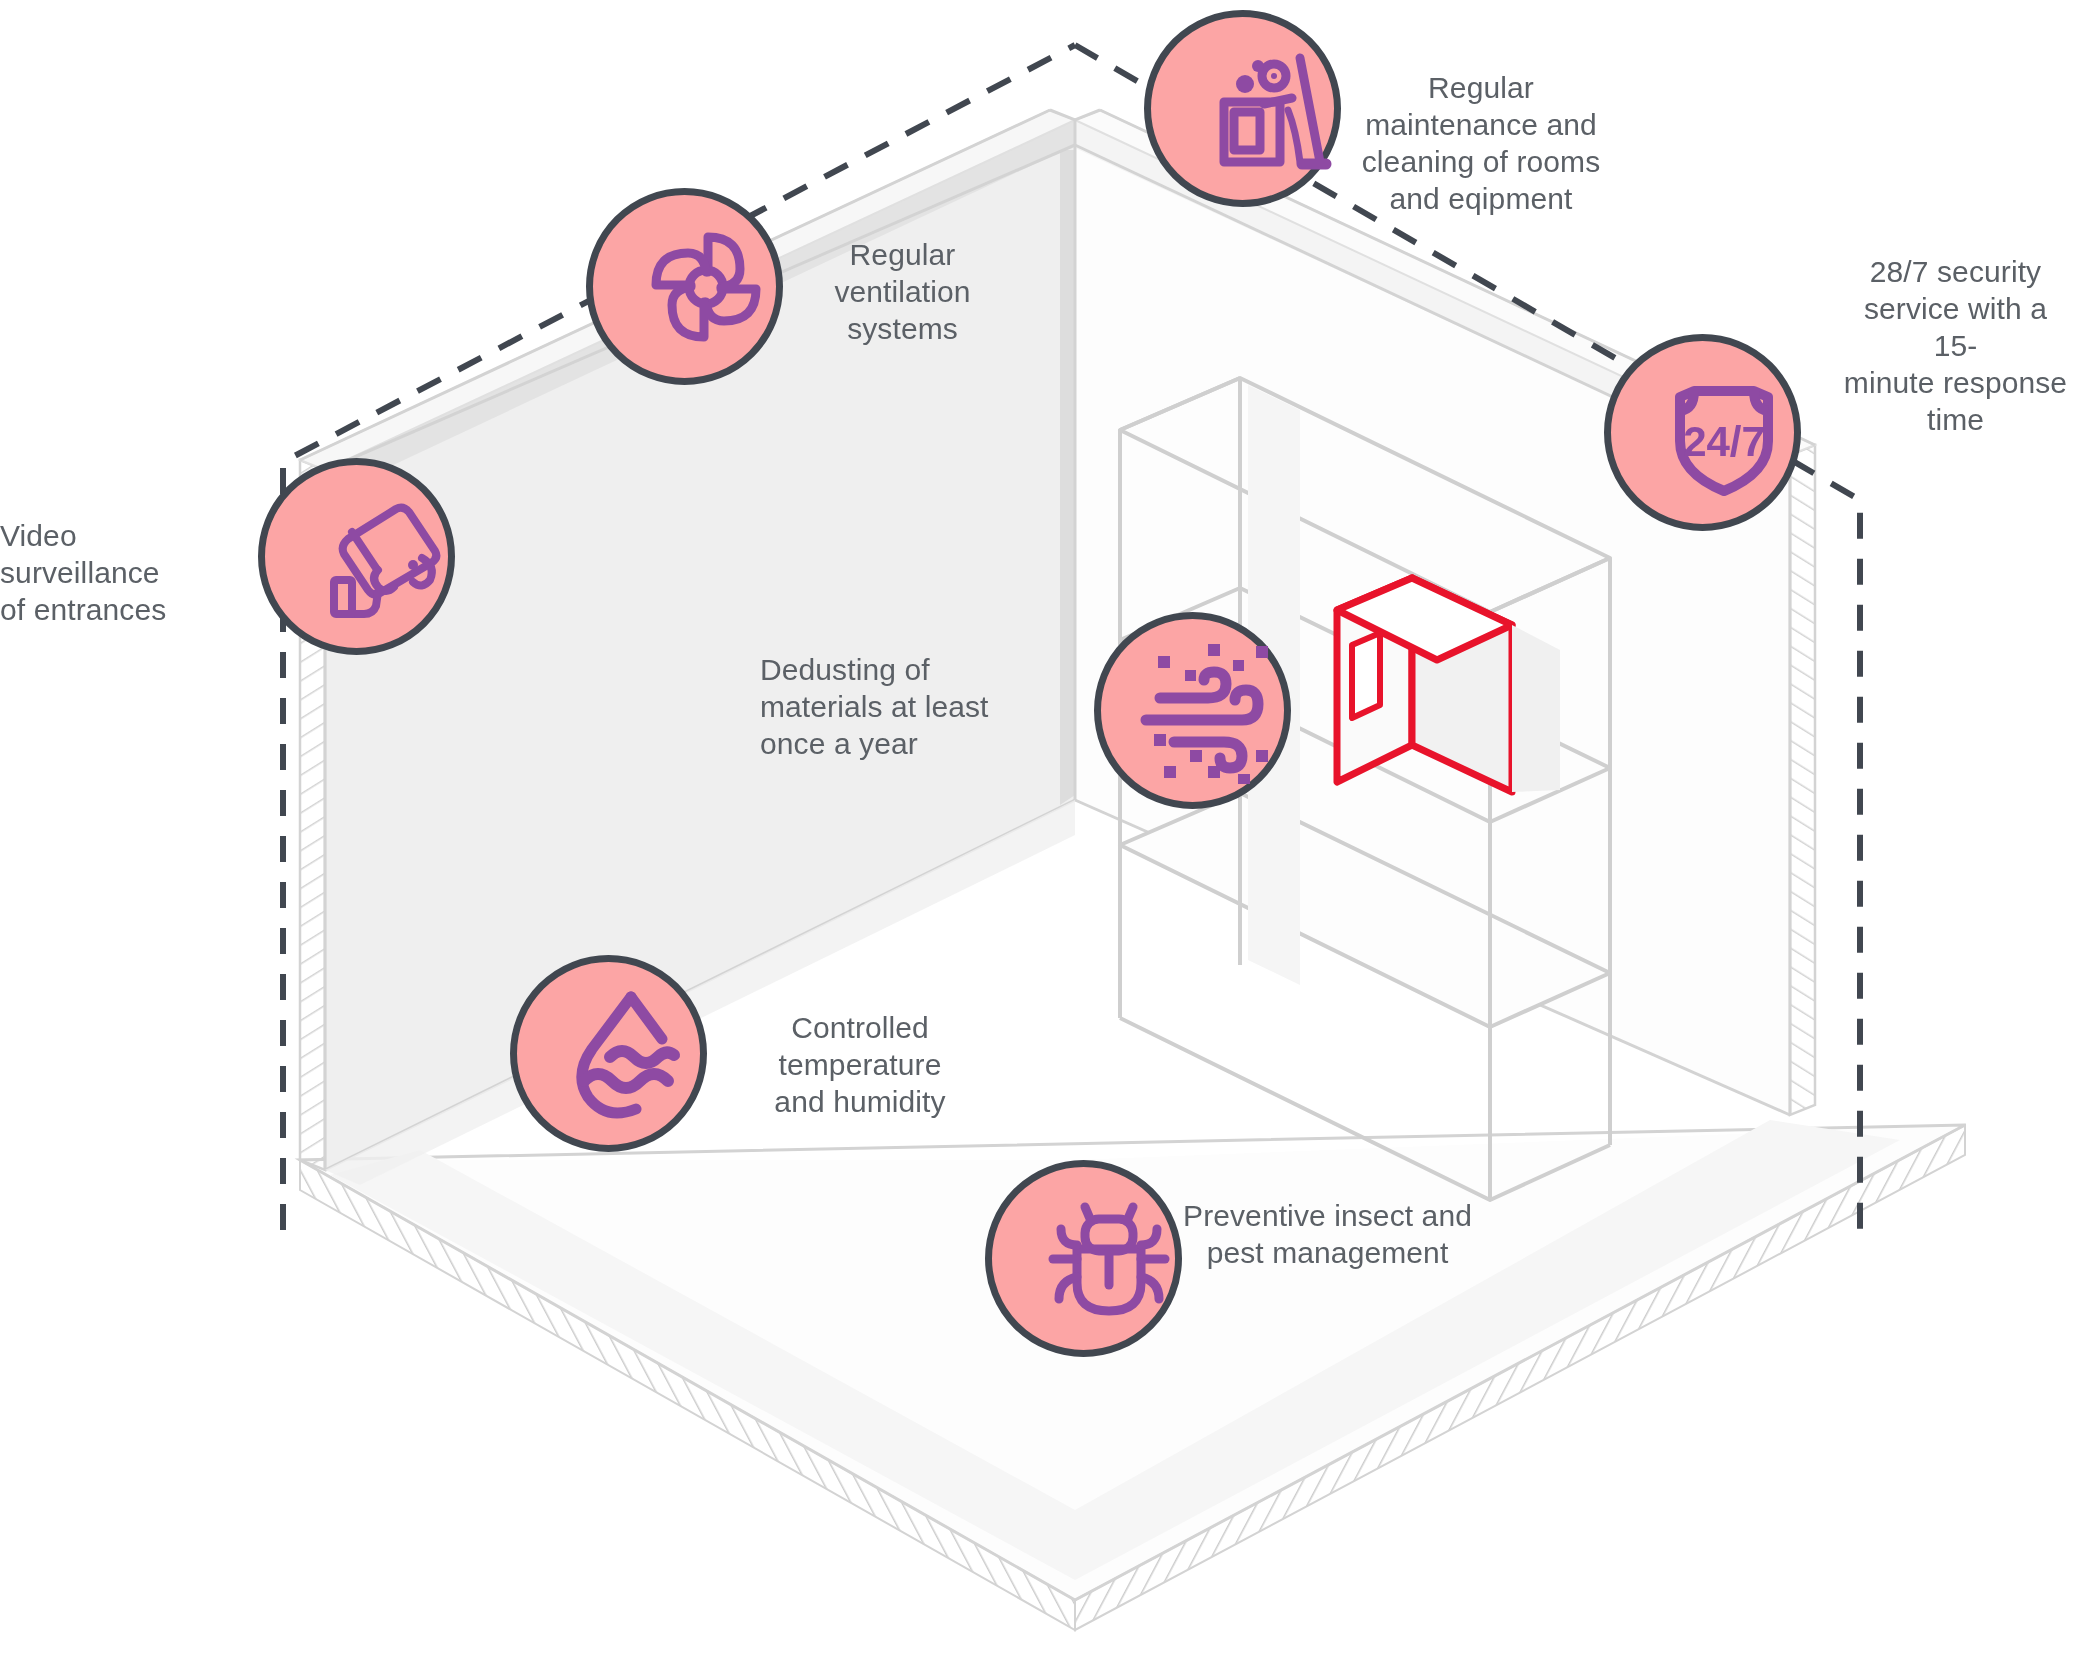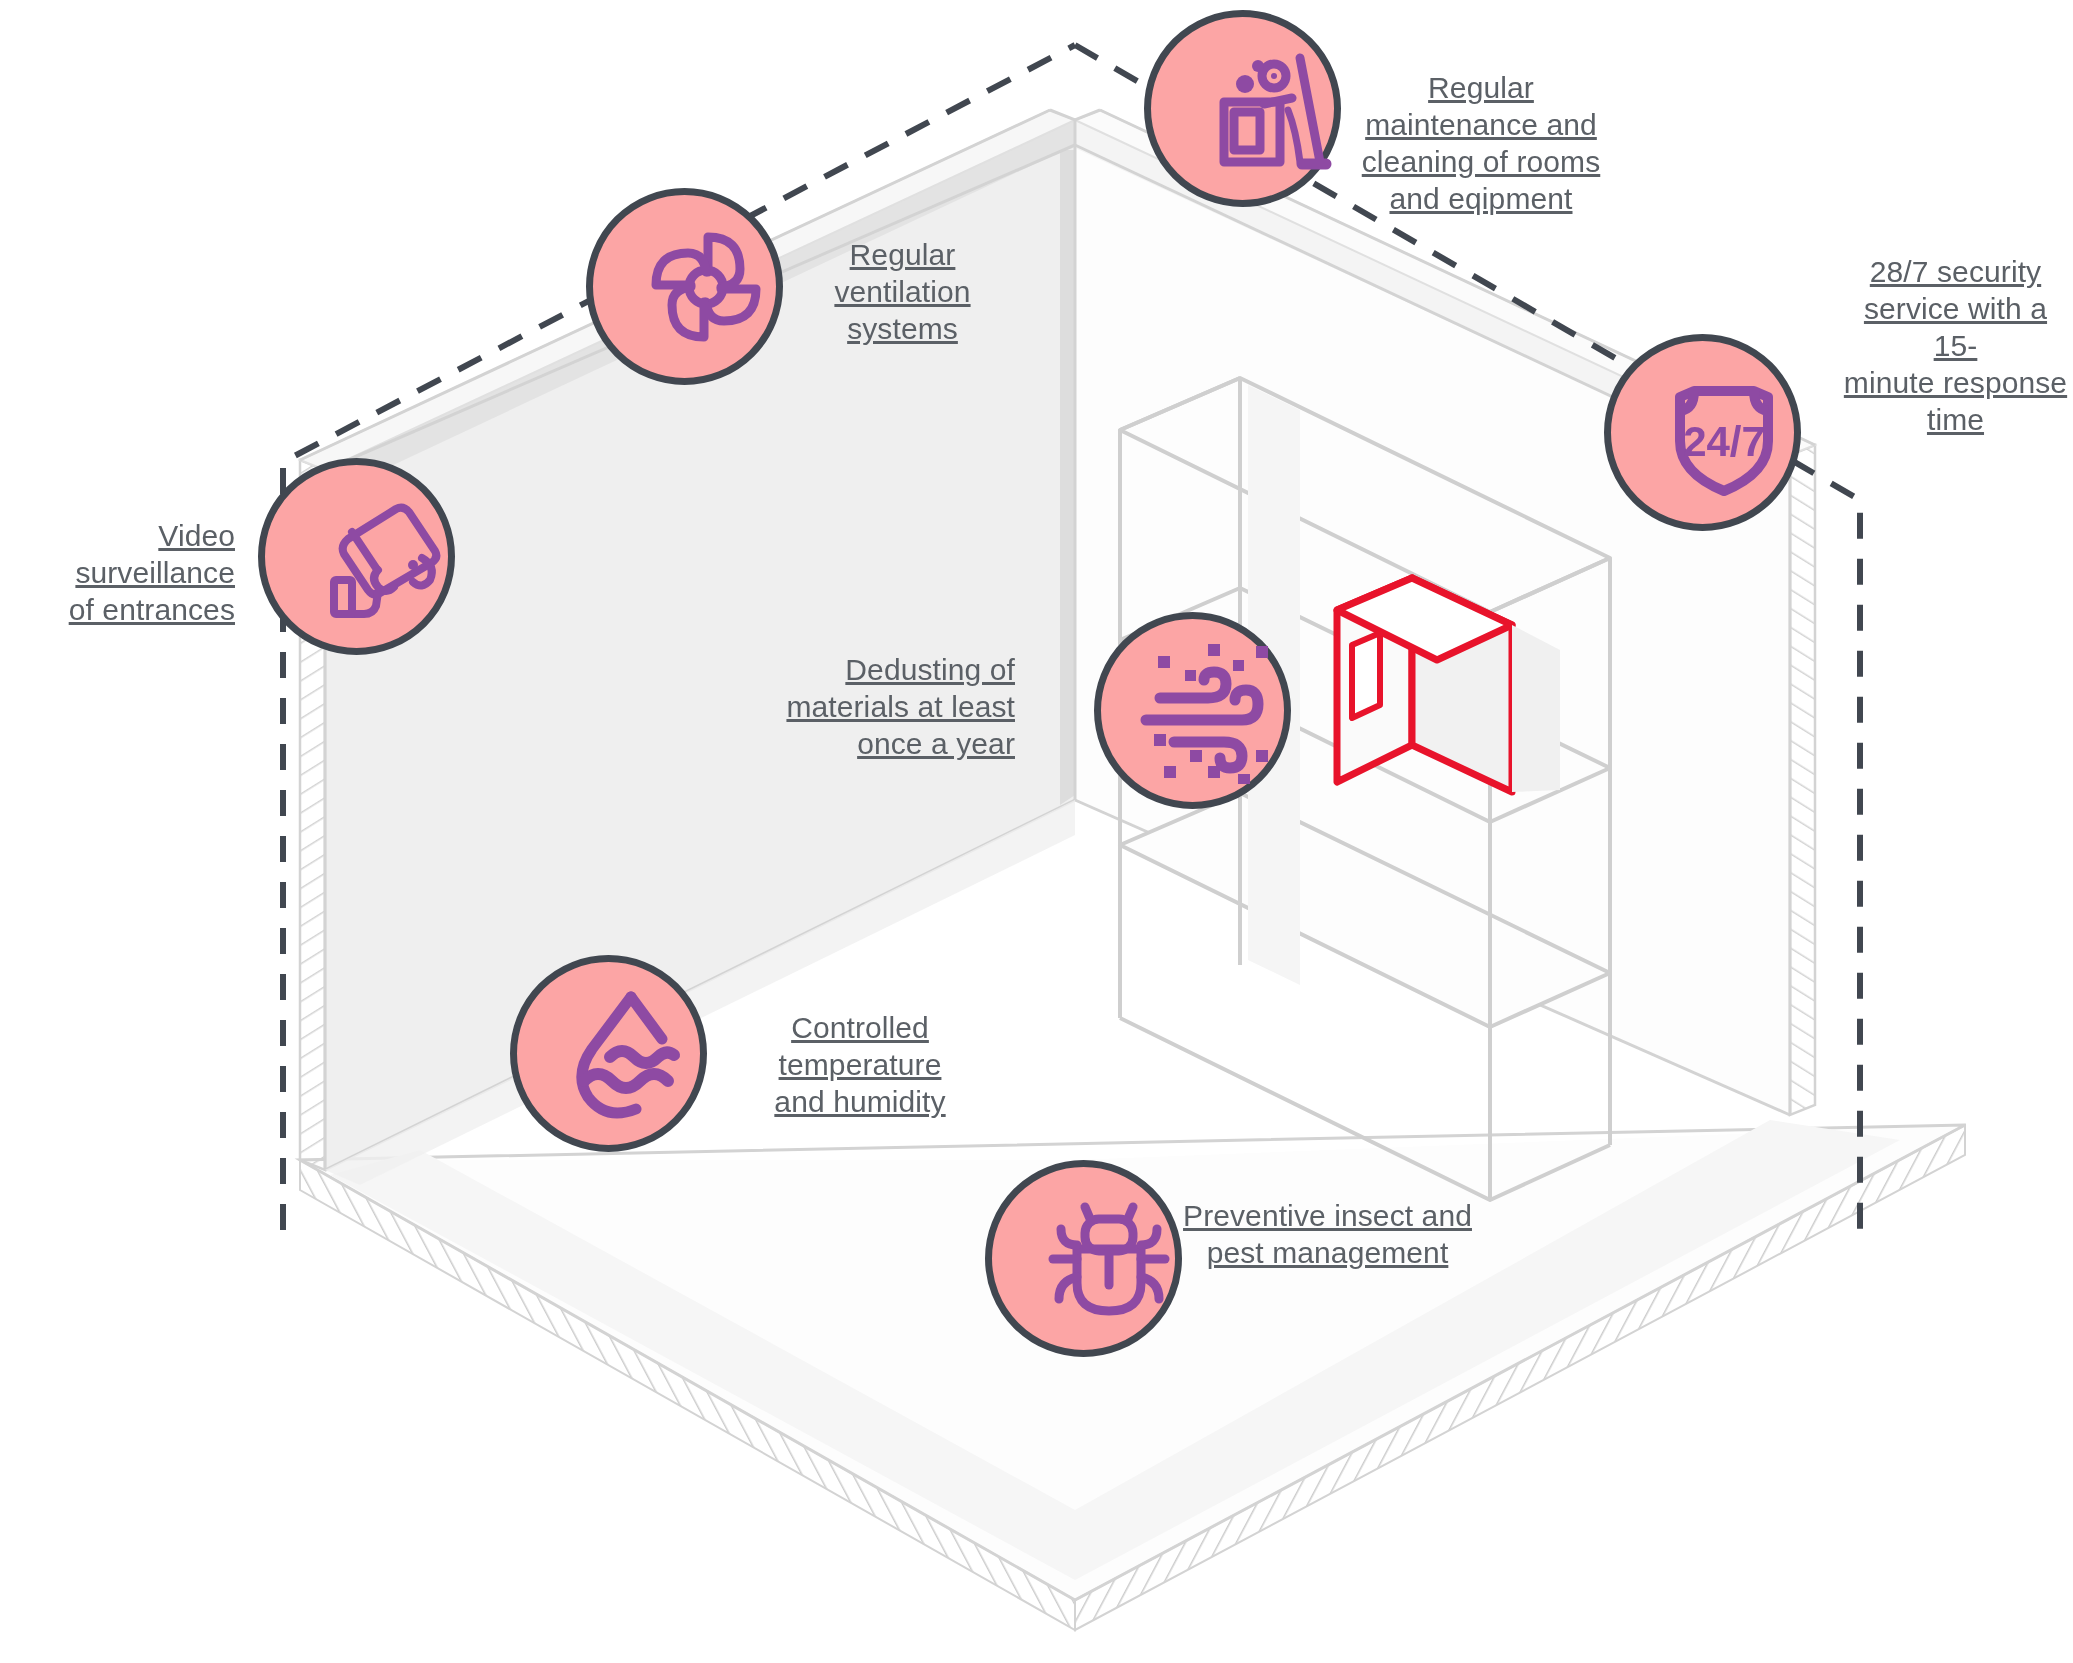--- a/index.html
+++ b/index.html
@@ -11,23 +11,22 @@
   #stage{position:absolute;left:0;top:0;width:2073px;height:1663px;}
   svg.layer{position:absolute;left:0;top:0;width:2073px;height:1663px;overflow:visible;}
 
   .label{
     position:absolute;
     color:#5b6066;
     font-size:30px;
     line-height:1.23;
     letter-spacing:0.1px;
     white-space:pre-line;
-    text-decoration:underline;
   }
-  .lb-right{text-align:right;}
+  .lb-right{text-align:left;}
   .lb-center{text-align:center;}
 
   .badge{
     position:absolute;
     border-radius:50%;
     background:#fca5a5;
     border:7px solid #414750;
     box-sizing:border-box;
     display:flex;align-items:center;justify-content:flex-end;
   }

